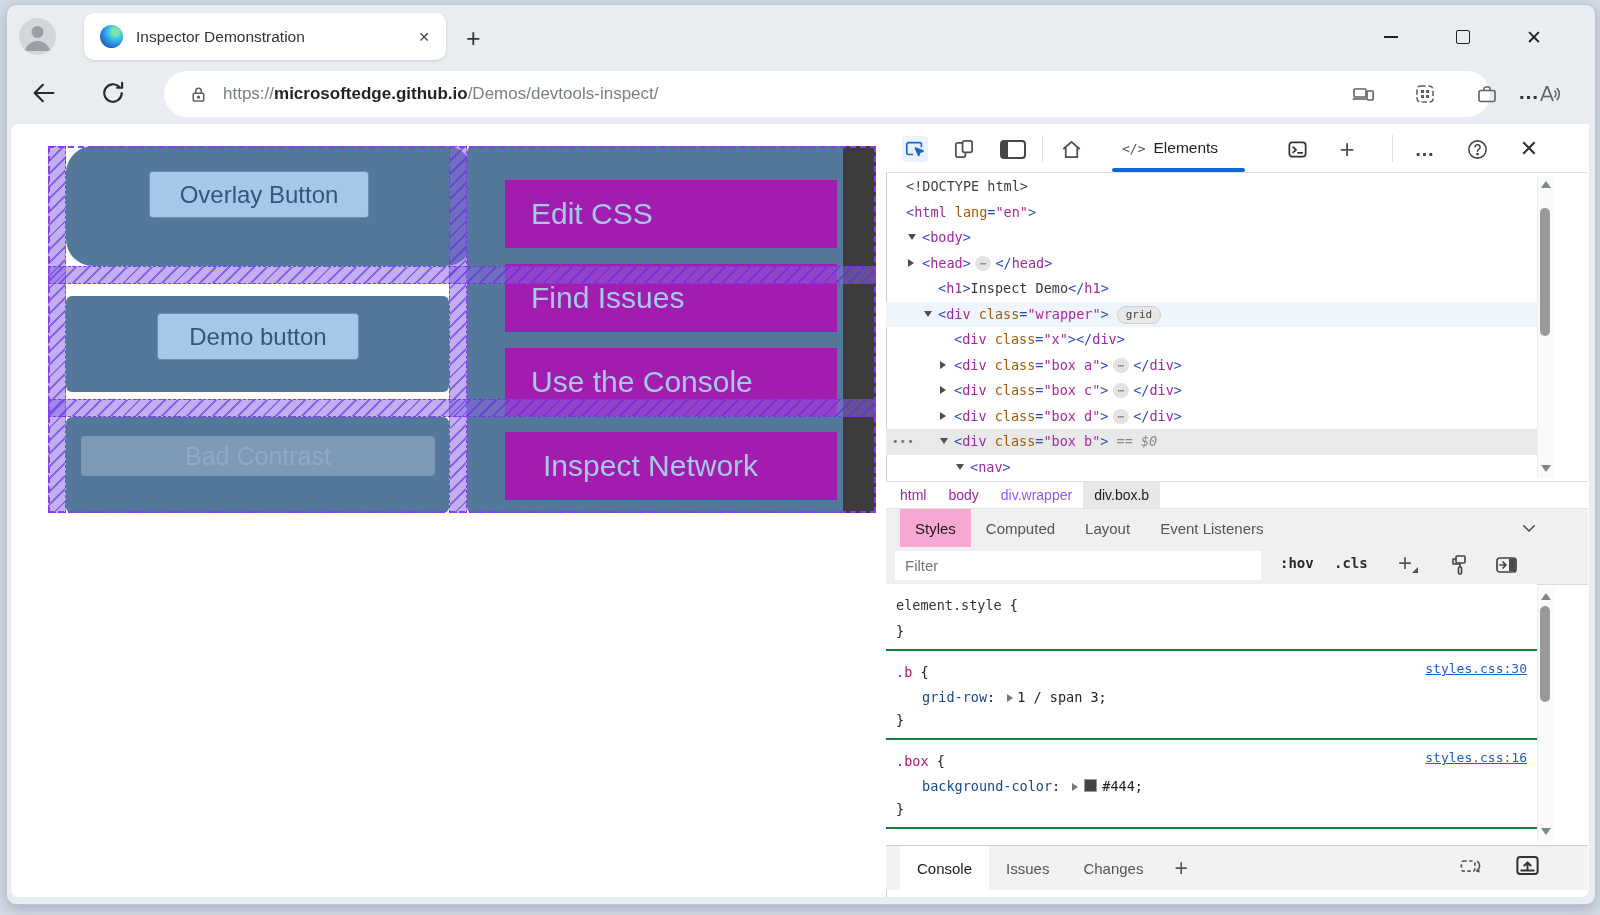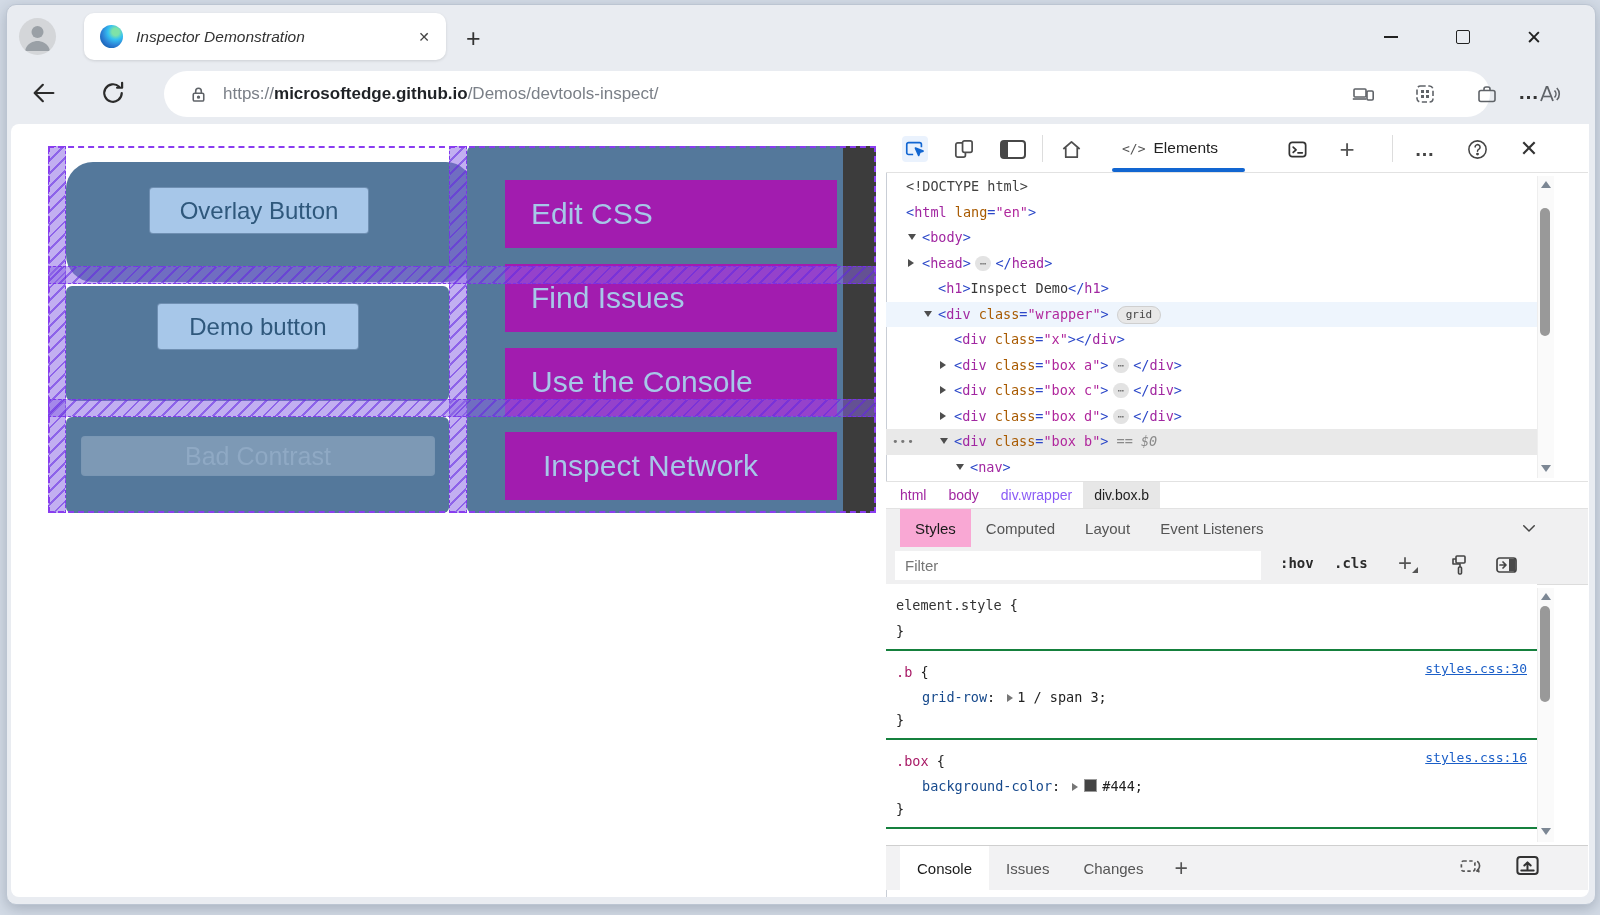--- a/index.html
+++ b/index.html
@@ -4,21 +4,21 @@
 <style>
   html,body{margin:0;padding:0;}
   body{width:1600px;height:915px;background:#d3dbe6;font-family:"Liberation Sans",sans-serif;position:relative;overflow:hidden;}
   .abs{position:absolute;}
   
   #window-bg{left:6px;top:4px;width:1588px;height:899px;background:#e9ecf1;border:1px solid #bcc5d2;border-radius:10px;box-shadow:0 4px 14px rgba(40,50,70,.25);}
   
   #avatar{left:19px;top:18px;width:37px;height:37px;border-radius:50%;background:#d4d6d9;overflow:hidden;}
   #tab{left:84px;top:13px;width:362px;height:47px;background:#fff;border-radius:10px;box-shadow:0 1px 3px rgba(0,0,0,.12);display:flex;align-items:center;}
   #edge-logo{width:23px;height:23px;border-radius:50%;margin-left:16px;background:radial-gradient(circle at 68% 30%,#7ee2a8 0 16%,#35c1f1 34%,#2b7cd3 62%,#0c59a4 90%);}
-  #tab-title{margin-left:13px;font-size:15.5px;color:#333;flex:1;font-style:italic;}
+  #tab-title{margin-left:13px;font-size:15.5px;color:#333;flex:1;}
   #tab-close{margin-right:16px;font-size:14px;color:#444;cursor:default;}
   #newtab{left:466px;top:24px;font-size:25px;color:#333;font-weight:400;}
   .winctl{top:22px;width:30px;height:30px;display:flex;align-items:center;justify-content:center;color:#222;}
   #min-btn{left:1376px;}
   #min-btn span{display:block;width:14px;border-top:2px solid #222;}
   #max-btn{left:1448px;}
   #max-btn span{display:block;width:12px;height:12px;border:1.7px solid #222;border-radius:2px;}
   #close-btn{left:1519px;font-size:19px;}
   
   #back-btn{left:30px;top:79px;}
@@ -32,22 +32,22 @@
   #ic-apps{left:1249px;}
   #ic-briefcase{left:1311px;}
   #ic-readaloud{left:1373px;}
   #ic-star{left:1434px;font-size:23px;color:#3d4043;line-height:24px;text-align:center;}
   #ellipsis-btn{left:1518px;top:80px;font-size:21px;color:#333;font-weight:700;letter-spacing:1px;}
   
   #page{left:11px;top:124px;width:875px;height:773px;background:#fff;border-radius:8px 0 0 8px;}
   #page-heading{left:500px;top:180px;font-size:43px;font-weight:700;color:#121212;letter-spacing:-1px;font-family:"Liberation Sans",sans-serif;}
   #grid-wrap{left:48px;top:146px;width:828px;height:367px;}
   .gbox{position:absolute;background:#54789b;border-radius:6px;}
-  #box-a{left:18px;top:16px;width:407px;height:120px;border-radius:27px;}
-  #box-c{left:18px;top:140px;width:383px;height:115px;}
+  #box-a{left:18px;top:0;width:407px;height:120px;border-radius:27px;}
+  #box-c{left:18px;top:150px;width:383px;height:96px;}
   #box-d{left:18px;top:271px;width:383px;height:96px;}
   #box-b{left:419px;top:0;width:409px;height:367px;border-radius:6px;}
   #box-b-scroll{position:absolute;right:0;top:0;width:33px;height:100%;background:#3c3c3c;border-radius:0 6px 6px 0;}
   .page-btn{position:absolute;background:#a7c7e9;border:1px solid rgba(45,75,110,.45);border-radius:4px;color:#2f587c;font-size:24px;display:flex;align-items:center;justify-content:center;font-family:"Liberation Sans",sans-serif;}
   #btn-overlay{left:83px;top:25px;width:218px;height:45px;}
   #btn-demo{left:91px;top:17px;width:200px;height:45px;}
   #btn-bad{left:15px;top:19px;width:352px;height:38px;background:#7d99b5;border-color:rgba(120,150,180,.5);color:#8fa9c4;font-size:25px;}
   .nav-item{position:absolute;left:38px;width:332px;height:68px;background:#a21caf;color:#a6c8e8;font-size:30px;display:flex;align-items:center;padding-left:26px;box-sizing:border-box;}
   
   .hatch{position:absolute;background-color:rgba(138,101,228,.52);background-image:repeating-linear-gradient(135deg,rgba(99,37,226,.55) 0 2px,transparent 2px 9px);border:1px dashed rgba(124,47,238,.9);box-sizing:border-box;}

